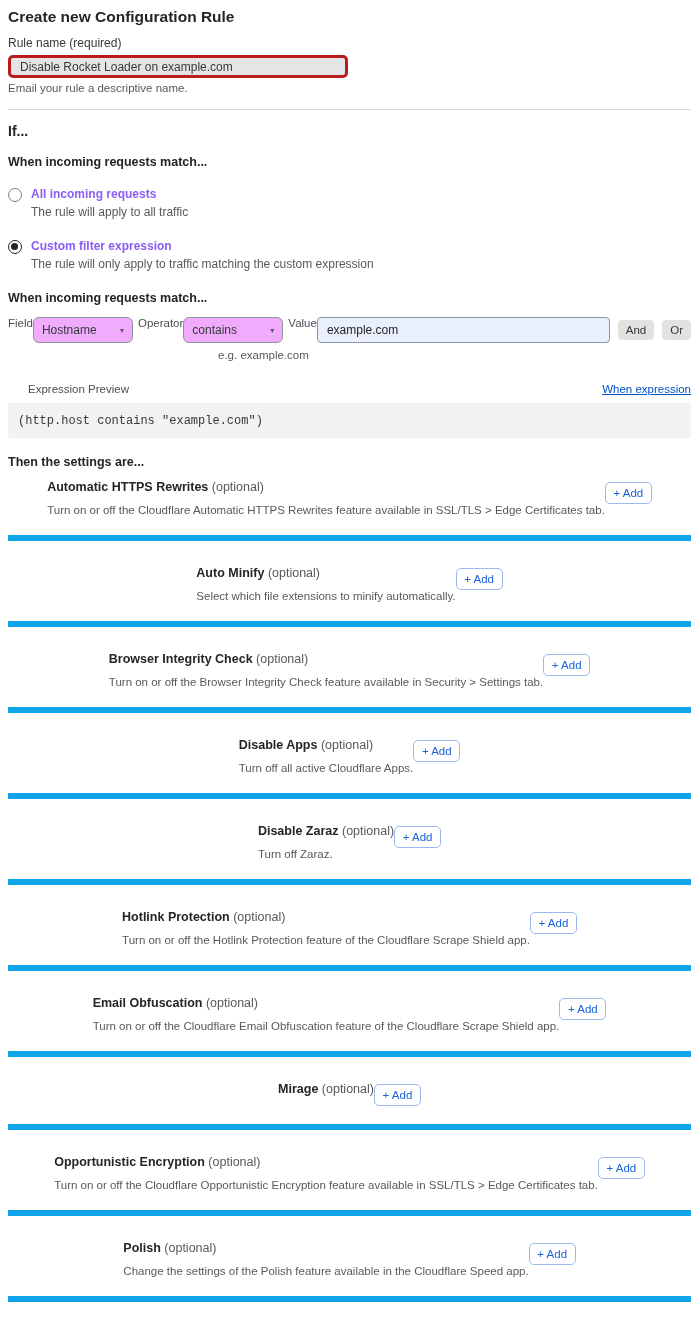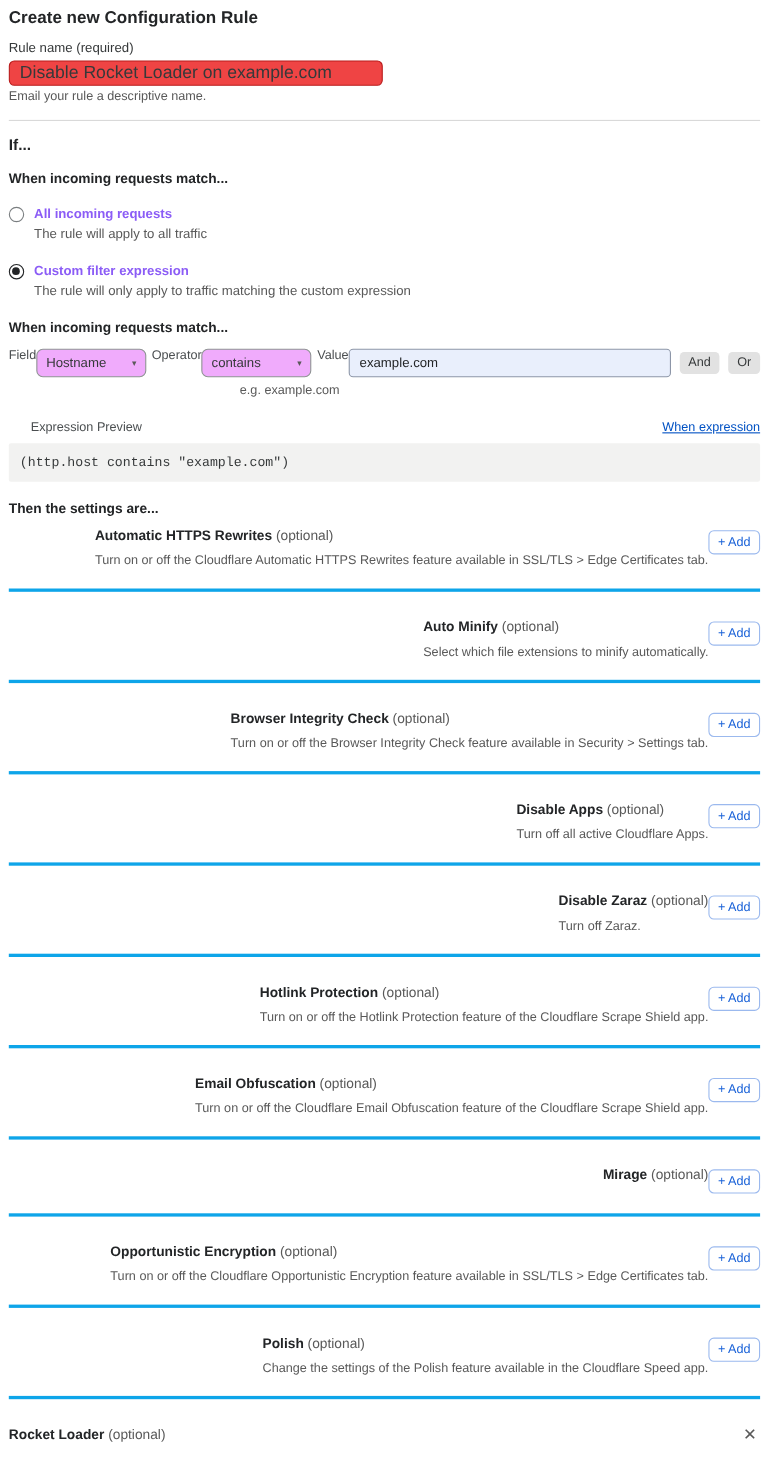--- a/index.html
+++ b/index.html
@@ -8,22 +8,22 @@
     width: 699px; height: 1329px; overflow: hidden;
     font-family: "Liberation Sans", sans-serif;
     color: #36393a; font-size: 12px; position: relative;
   }
   .page { padding: 8px 8px 0 8px; }
 
   h1.page-title { font-size: 15.5px; line-height: 17px; font-weight: 700; color: #232527; margin-bottom: 12px; }
 
   .field-label { font-size: 12px; line-height: 13px; color: #36393a; margin-bottom: 5px; }
   .text-input {
-    width: 340px; height: 23px; border: 1px solid #b91c1c; border-radius: 5px;
-    padding: 0 9px; font-size: 16px; color: #36393a; background: #ef4444;
+    width: 340px; height: 23px; border: 3px solid #b91c1c; border-radius: 5px;
+    padding: 0 9px; font-size: 12px; color: #36393a; background: #e5e5e5;
     font-family: "Liberation Sans", sans-serif; outline: none;
   }
   .helper { font-size: 11.5px; line-height: 13px; color: #595959; margin-top: 4px; }
 
   .divider { border: none; border-top: 1px solid #d9d9d9; margin-top: 14px; }
 
   h2.if-heading { font-size: 14px; line-height: 16px; font-weight: 700; color: #232527; margin-top: 13px; }
   .match-label { font-size: 12.5px; line-height: 14px; font-weight: 700; color: #232527; margin-top: 16px; }
 
   .radio-group { margin-top: 18px; }
@@ -69,22 +69,22 @@
   .edit-link { font-size: 11.5px; color: #0051c3; text-decoration: underline; cursor: pointer; }
   .code-block {
     margin-top: 8px; height: 35px; background: #f2f2f1; display: flex; align-items: center;
     padding: 0 10px; font-family: "Liberation Mono", "DejaVu Sans Mono", monospace;
     font-size: 12px; color: #36393a; border-radius: 2px;
   }
 
   .settings-heading { font-size: 12.5px; line-height: 14px; font-weight: 700; color: #232527; margin-top: 17px; }
 
   .setting-row {
-    display: flex; justify-content: flex-end; align-items: flex-start;
-    padding: 25px 0 18px 0; border-bottom: 3px solid #0ea5e9;
+    display: flex; justify-content: center; align-items: flex-start;
+    padding: 25px 0 18px 0; border-bottom: 6px solid #0ea5e9;
   }
   .setting-row:first-child { padding-top: 11px; }
   .setting-title { font-size: 12.5px; line-height: 15px; }
   .setting-name { font-weight: 700; color: #232527; }
   .setting-optional { color: #595959; font-weight: 400; }
   .setting-desc { font-size: 11.5px; line-height: 14px; color: #595959; margin-top: 8px; }
   .add-btn {
     flex: 0 0 auto; margin-top: 2px; width: 47px; height: 22px;
     background: #fff; border: 1px solid #9bb9ee; border-radius: 5px;
     color: #1a62d8; font-size: 11.5px; font-family: "Liberation Sans", sans-serif; cursor: pointer;

